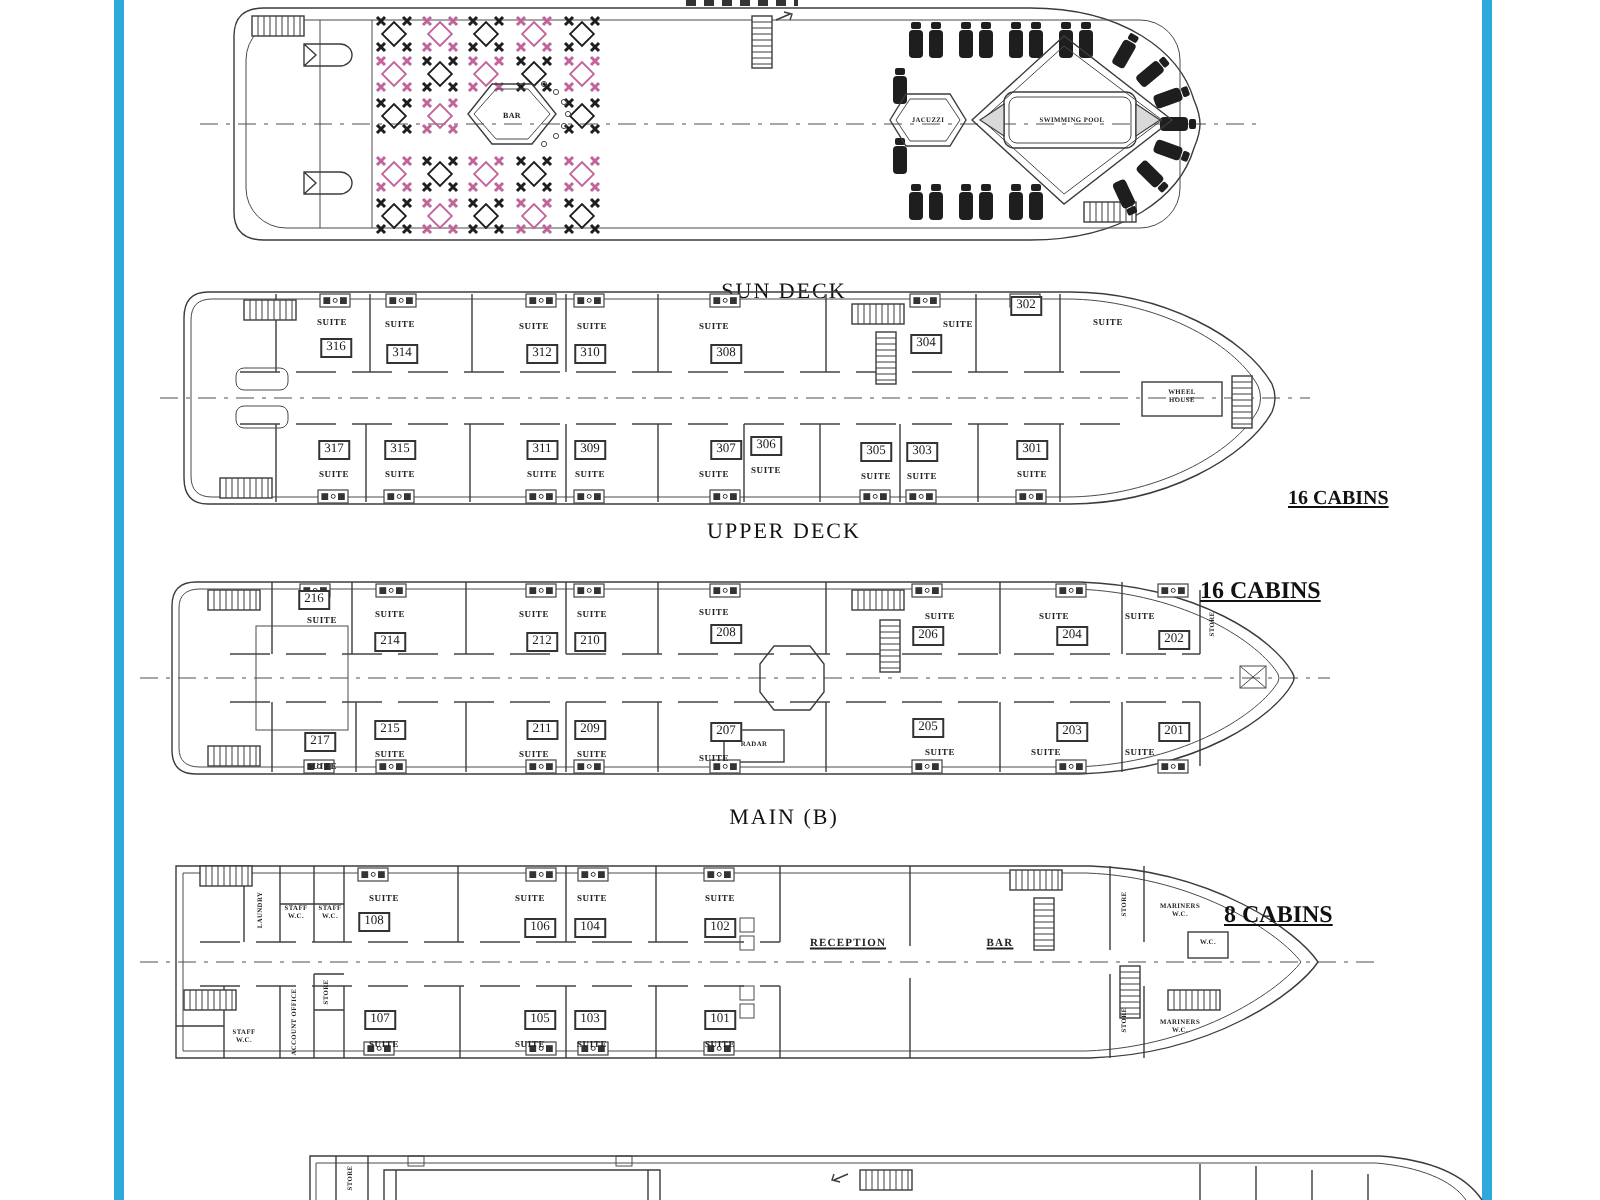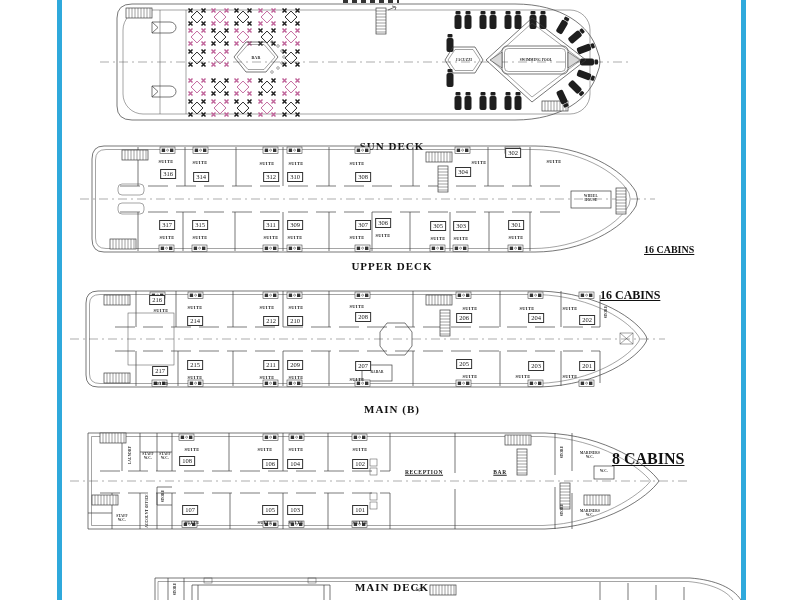--- a/index.html
+++ b/index.html
@@ -6,21 +6,21 @@
   #page{position:relative;width:800px;height:600px;background:#ffffff;overflow:hidden;
         font-family:"Liberation Serif","DejaVu Serif",serif;color:#1a1a1a;}
   .stripe{position:absolute;top:0;width:5px;height:600px;}
   .deck{position:absolute;left:0;width:800px;}
   .deck svg{position:absolute;left:0;top:0;}
   .ln{stroke:#3c3c3c;stroke-width:.7;fill:none;}
   .thin{stroke:#4a4a4a;stroke-width:.5;fill:none;}
   .dash{stroke:#8a8a8a;stroke-width:.7;fill:none;stroke-dasharray:9 4 2 4;}
   .cw{stroke:#444;stroke-width:.7;fill:none;stroke-dasharray:20 8;}
   .cap{position:absolute;left:292px;width:200px;text-align:center;
-       font-weight:bold;font-size:11px;letter-spacing:1px;color:#111;}
+       font-weight:normal;font-size:11px;letter-spacing:1px;color:#111;}
   .note{position:absolute;font-weight:bold;color:#111;text-decoration:underline;white-space:nowrap;}
   .cab{position:absolute;transform:translate(-50%,-50%);border:.8px solid #333;background:#fff;
        font-size:6.5px;line-height:8px;padding:0 2px;white-space:nowrap;}
   .ste{position:absolute;transform:translate(-50%,-50%);font-weight:bold;font-size:4.5px;
        line-height:5px;letter-spacing:.3px;white-space:nowrap;color:#222;}
   .rm{position:absolute;transform:translate(-50%,-50%);font-weight:bold;font-size:4px;
       line-height:4.5px;letter-spacing:.2px;white-space:nowrap;color:#222;text-align:center;}
   .rm.big{font-size:5.5px;text-decoration:underline;letter-spacing:.6px;}
   .rm.tiny{font-size:3.4px;line-height:3.8px;}
   .vert{transform:translate(-50%,-50%) rotate(-90deg);}
@@ -368,22 +368,21 @@
     <div class="rm big" style="left:424px;top:47px">RECEPTION</div>
     <div class="rm big" style="left:500px;top:47px">BAR</div>
     <div class="rm tiny vert" style="left:563px;top:27px">STORE</div>
     <div class="rm tiny vert" style="left:563px;top:85px">STORE</div>
     <div class="rm tiny pre" style="left:590px;top:31px">MARINERS
 W.C.</div>
     <div class="rm tiny" style="left:604px;top:47px">W.C.</div>
     <div class="rm tiny pre" style="left:590px;top:89px">MARINERS
 W.C.</div>
   </div>
-  <div class="cap" style="top:581px">MAIN DECK</div>
-  <div class="note" style="left:612px;top:450px;font-size:16px">8  CABINS</div>
+  <div class="note" style="left:612px;top:450px;font-size:12px">8  CABINS</div>
 
   <div class="deck" style="top:572px;height:28px">
     <svg width="800" height="28">
       <path class="ln" d="M155,28 V6 H690 C716,8 733,16 741,28"></path>
       <path class="thin" d="M158,28 V9.5 H688 C710,11.5 726,18 733,28"></path>
       <path class="ln" d="M168,6 V28 M184,6 V28"></path>
       <path class="ln" d="M192,28 V13 H330 V28 M198,13 V28 M324,13 V28"></path>
       <rect class="thin" x="204" y="6" width="8" height="5"></rect>
       <rect class="thin" x="308" y="6" width="8" height="5"></rect>
       <use href="#lad" x="430" y="13"></use>

